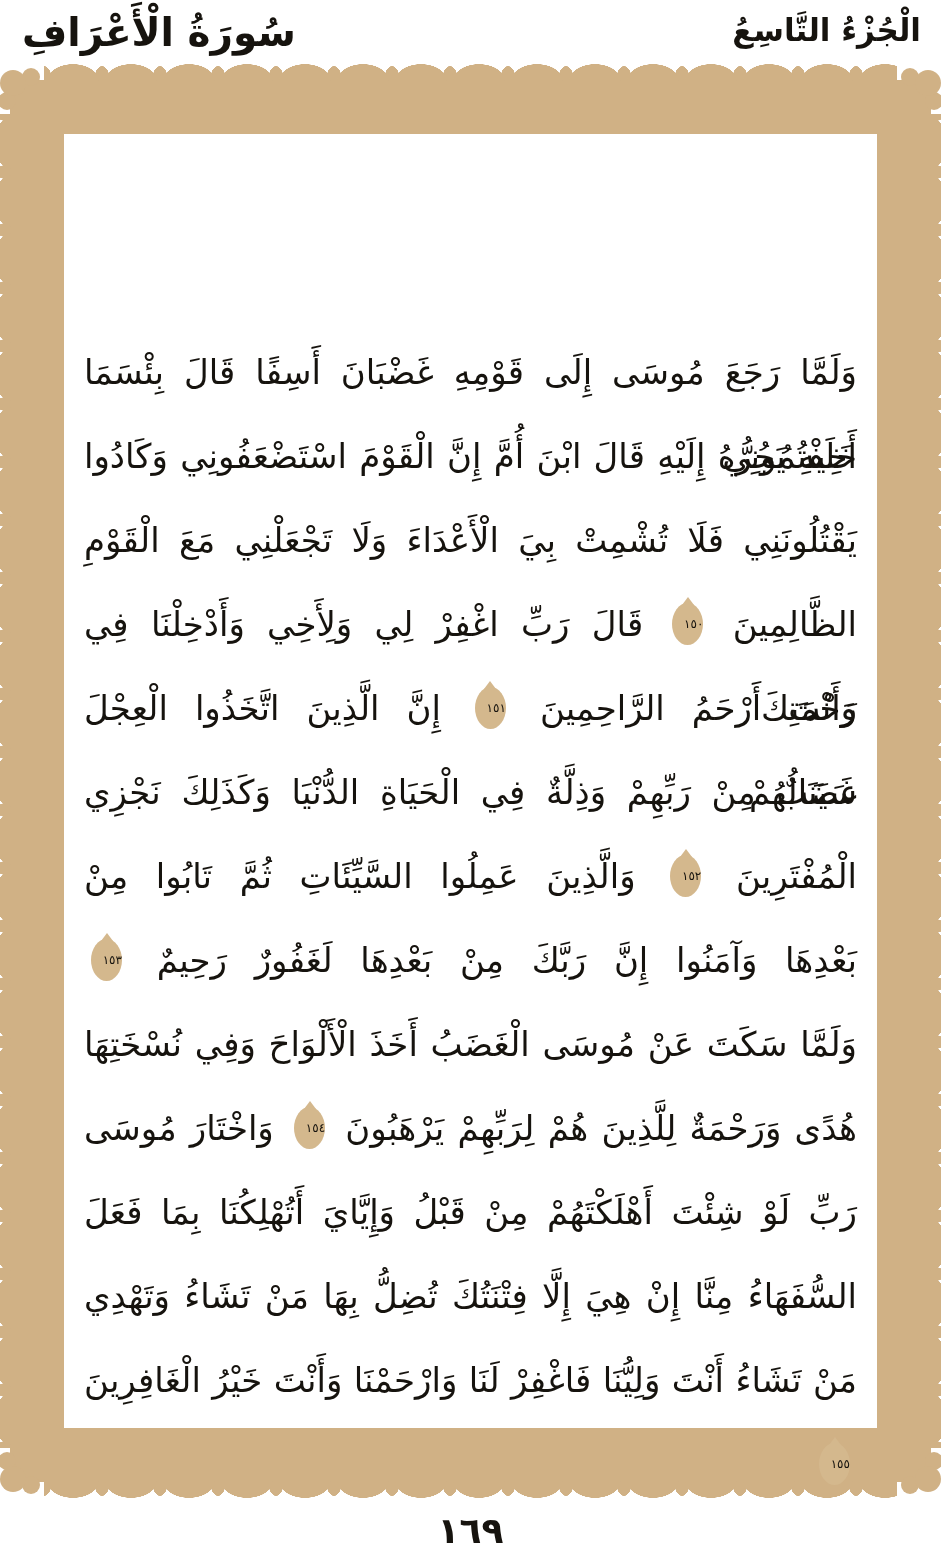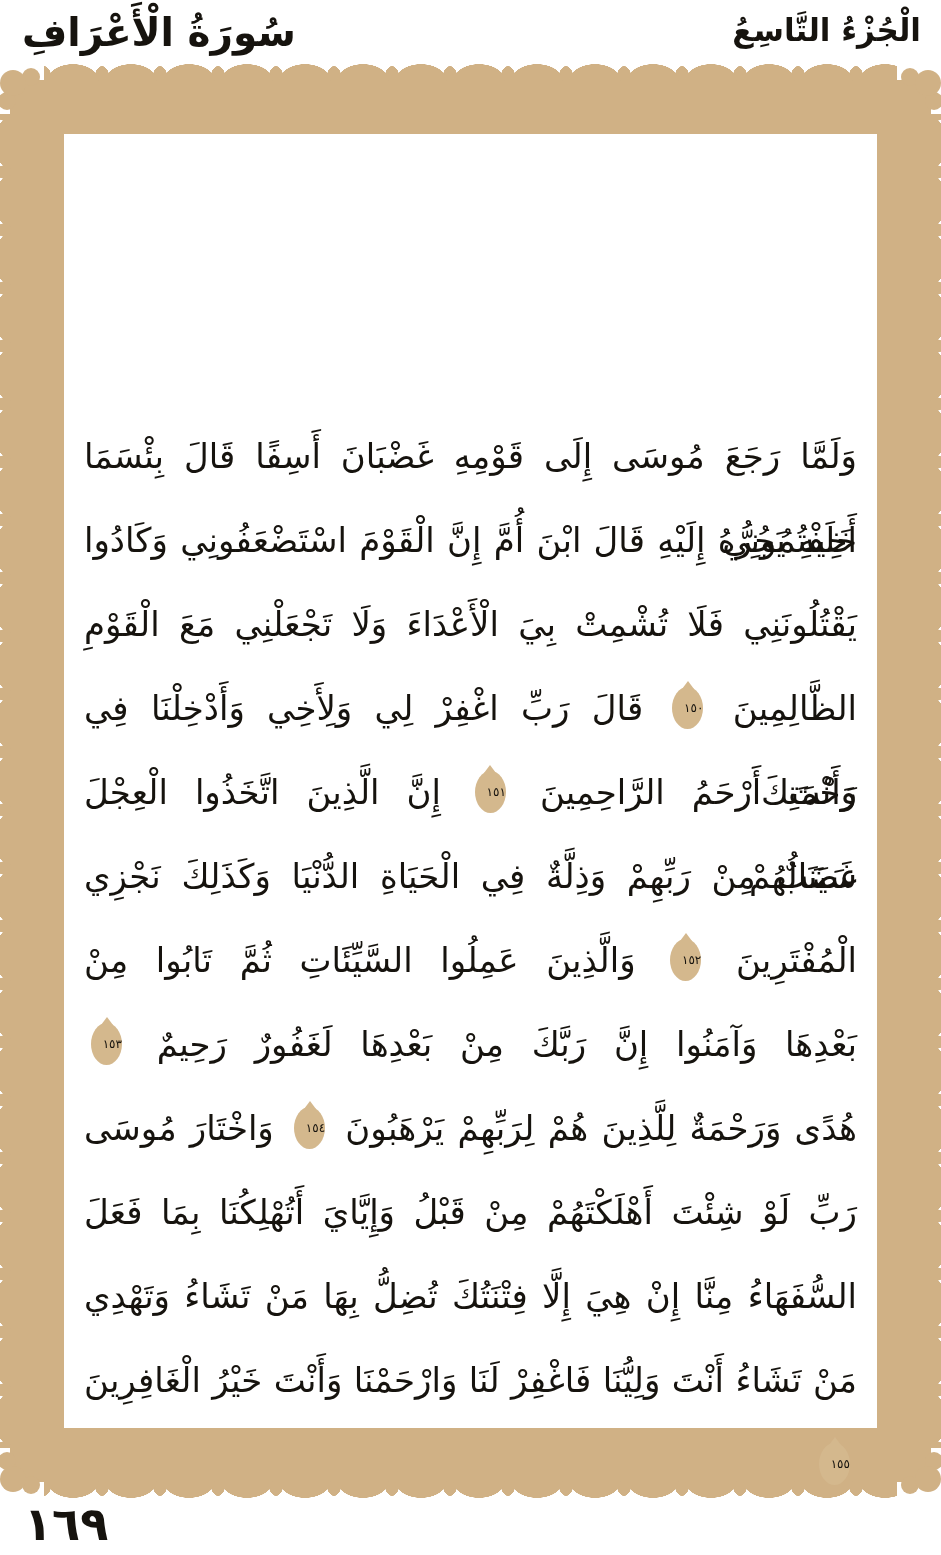--- a/index.html
+++ b/index.html
@@ -113,21 +113,21 @@
   .ayah-marker::before{
     content:"";
     position:absolute;top:-6px;left:50%;transform:translateX(-50%);
     border:6px solid transparent;
     border-bottom:8px solid var(--marker);
     border-top:none;
   }
   
   .pagenum{
     position:absolute;bottom:4px;left:0;width:100%;
-    text-align:left;font-size:46px;font-weight:bold;direction:rtl;padding-left:24px;
+    text-align:center;font-size:36px;font-weight:bold;direction:rtl;
   }
 </style>
 </head>
 <body style="background: rgb(255, 255, 255);">
 
 <div class="hdr-juz">الْجُزْءُ التَّاسِعُ</div>
 <div class="hdr-surah">سُورَةُ الْأَعْرَافِ</div>
 
 <div class="frame">
   <div class="sc sc-top"></div>
@@ -142,20 +142,21 @@
   <div class="panel">
     <div class="lines">
         <div class="qline"><span class="qtext">وَلَمَّا رَجَعَ مُوسَى إِلَى قَوْمِهِ غَضْبَانَ أَسِفًا قَالَ بِئْسَمَا خَلَفْتُمُونِي</span></div>
         <div class="qline"><span class="qtext">أَخِيهِ يَجُرُّهُ إِلَيْهِ قَالَ ابْنَ أُمَّ إِنَّ الْقَوْمَ اسْتَضْعَفُونِي وَكَادُوا</span></div>
         <div class="qline"><span class="qtext">يَقْتُلُونَنِي فَلَا تُشْمِتْ بِيَ الْأَعْدَاءَ وَلَا تَجْعَلْنِي مَعَ الْقَوْمِ</span></div>
         <div class="qline"><span class="qtext">الظَّالِمِينَ</span> <span class="ayah-marker">١٥٠</span> <span class="qtext">قَالَ رَبِّ اغْفِرْ لِي وَلِأَخِي وَأَدْخِلْنَا فِي رَحْمَتِكَ</span></div>
         <div class="qline"><span class="qtext">وَأَنْتَ أَرْحَمُ الرَّاحِمِينَ</span> <span class="ayah-marker">١٥١</span> <span class="qtext">إِنَّ الَّذِينَ اتَّخَذُوا الْعِجْلَ سَيَنَالُهُمْ</span></div>
         <div class="qline"><span class="qtext">غَضَبٌ مِنْ رَبِّهِمْ وَذِلَّةٌ فِي الْحَيَاةِ الدُّنْيَا وَكَذَلِكَ نَجْزِي</span></div>
         <div class="qline"><span class="qtext">الْمُفْتَرِينَ</span> <span class="ayah-marker">١٥٢</span> <span class="qtext">وَالَّذِينَ عَمِلُوا السَّيِّئَاتِ ثُمَّ تَابُوا مِنْ</span></div>
         <div class="qline"><span class="qtext">بَعْدِهَا وَآمَنُوا إِنَّ رَبَّكَ مِنْ بَعْدِهَا لَغَفُورٌ رَحِيمٌ</span> <span class="ayah-marker">١٥٣</span></div>
+        <div class="qline"><span class="qtext">وَلَمَّا سَكَتَ عَنْ مُوسَى الْغَضَبُ أَخَذَ الْأَلْوَاحَ وَفِي نُسْخَتِهَا</span></div>
         <div class="qline"><span class="qtext">هُدًى وَرَحْمَةٌ لِلَّذِينَ هُمْ لِرَبِّهِمْ يَرْهَبُونَ</span> <span class="ayah-marker">١٥٤</span> <span class="qtext">وَاخْتَارَ مُوسَى</span></div>
         <div class="qline"><span class="qtext">رَبِّ لَوْ شِئْتَ أَهْلَكْتَهُمْ مِنْ قَبْلُ وَإِيَّايَ أَتُهْلِكُنَا بِمَا فَعَلَ</span></div>
         <div class="qline"><span class="qtext">السُّفَهَاءُ مِنَّا إِنْ هِيَ إِلَّا فِتْنَتُكَ تُضِلُّ بِهَا مَنْ تَشَاءُ وَتَهْدِي</span></div>
         <div class="qline"><span class="qtext">مَنْ تَشَاءُ أَنْتَ وَلِيُّنَا فَاغْفِرْ لَنَا وَارْحَمْنَا وَأَنْتَ خَيْرُ الْغَافِرِينَ</span> <span class="ayah-marker">١٥٥</span></div>
       </div>
   </div>
 </div>
 
 <div class="pagenum">١٦٩</div>
 

